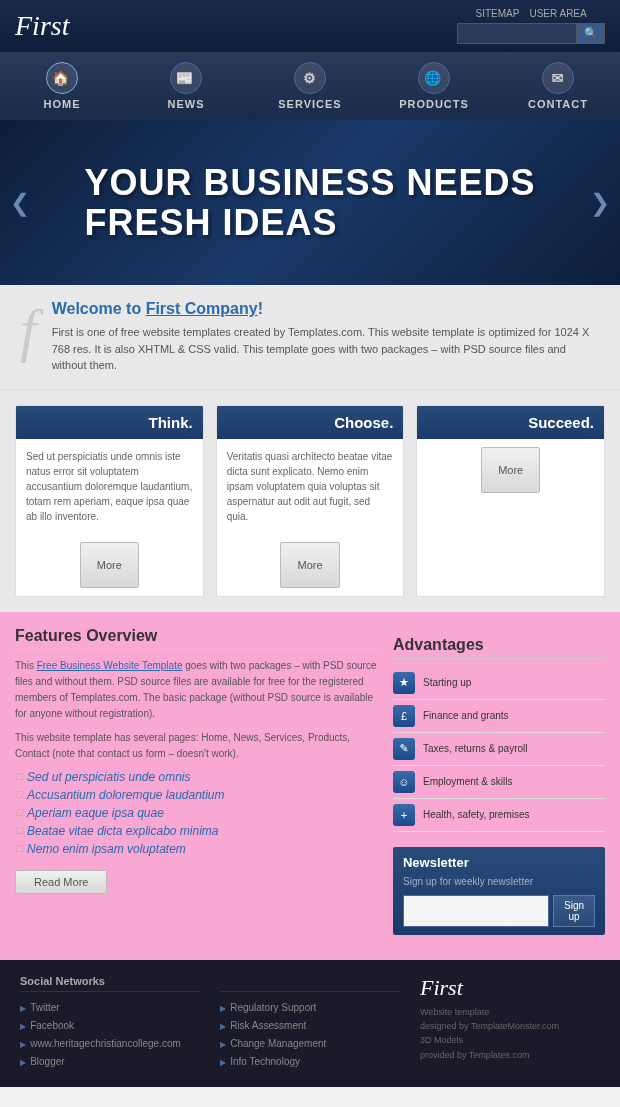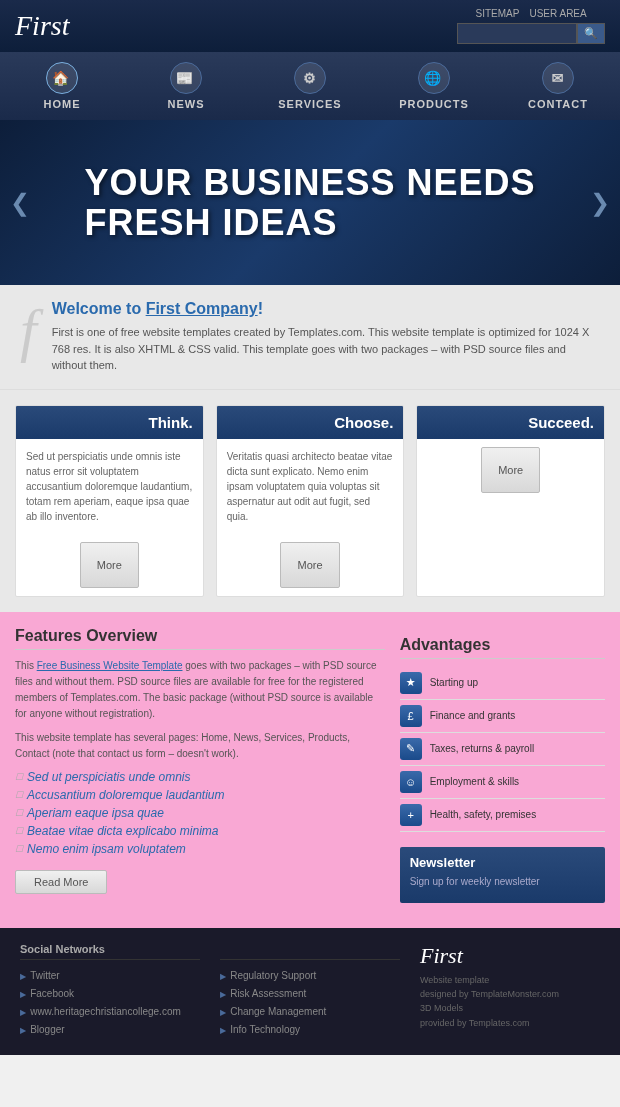--- a/index.html
+++ b/index.html
@@ -220,20 +220,24 @@
       </div>
       <div class="adv-item">
         <div class="adv-icon">+</div>
         <span>Health, safety, premises</span>
       </div>
     </div>
 
     <div class="newsletter">
       <h3>Newsletter</h3>
       <p>Sign up for weekly newsletter</p>
+      <div class="newsletter-form">
+        <input type="email" placeholder="" style="">
+        <button>Sign up</button>
+      </div>
     </div>
   </div>
 </div>
 
 <div class="footer">
   <div class="footer-col">
     <h4>Social Networks</h4>
     <ul>
       <li><a href="#">Twitter</a></li>
       <li><a href="#">Facebook</a></li>

